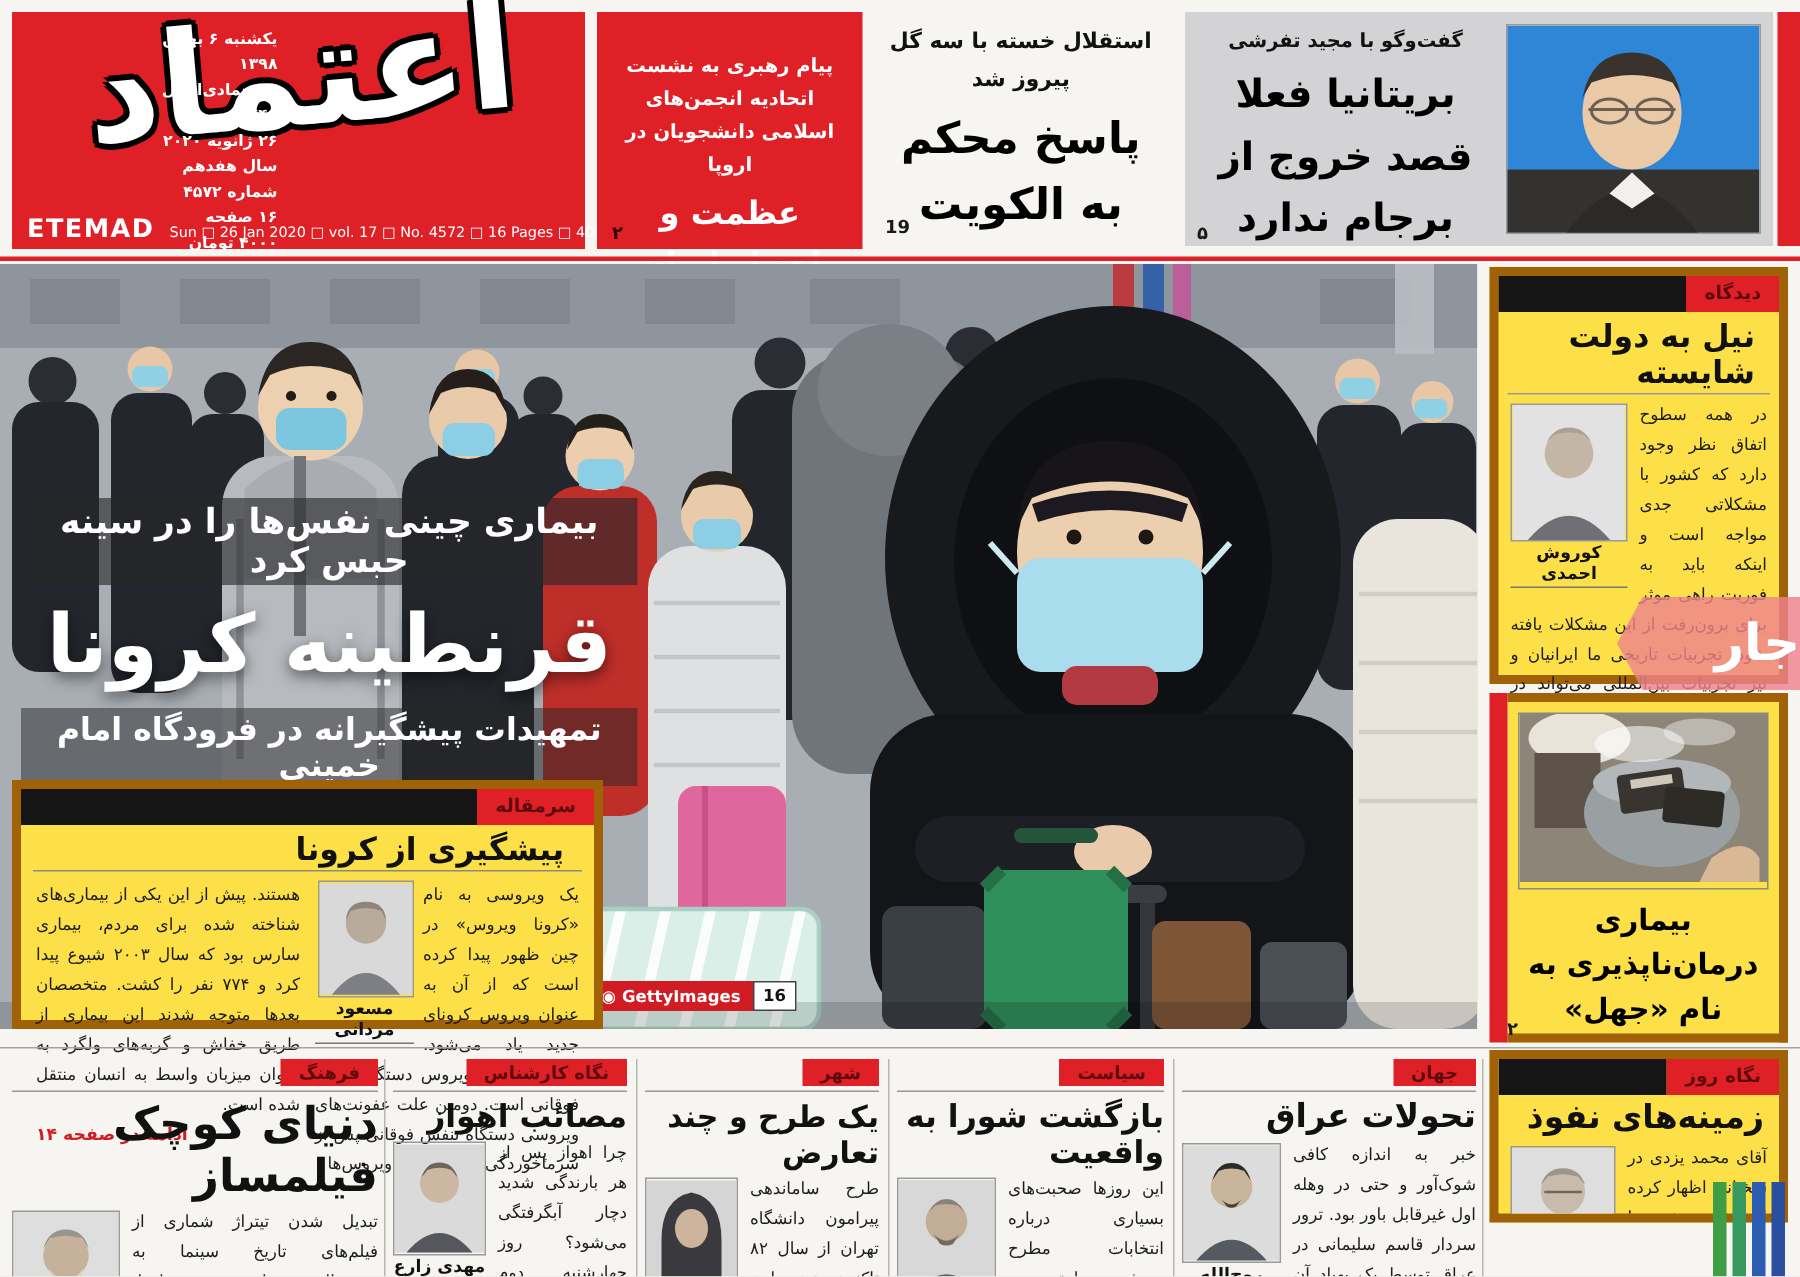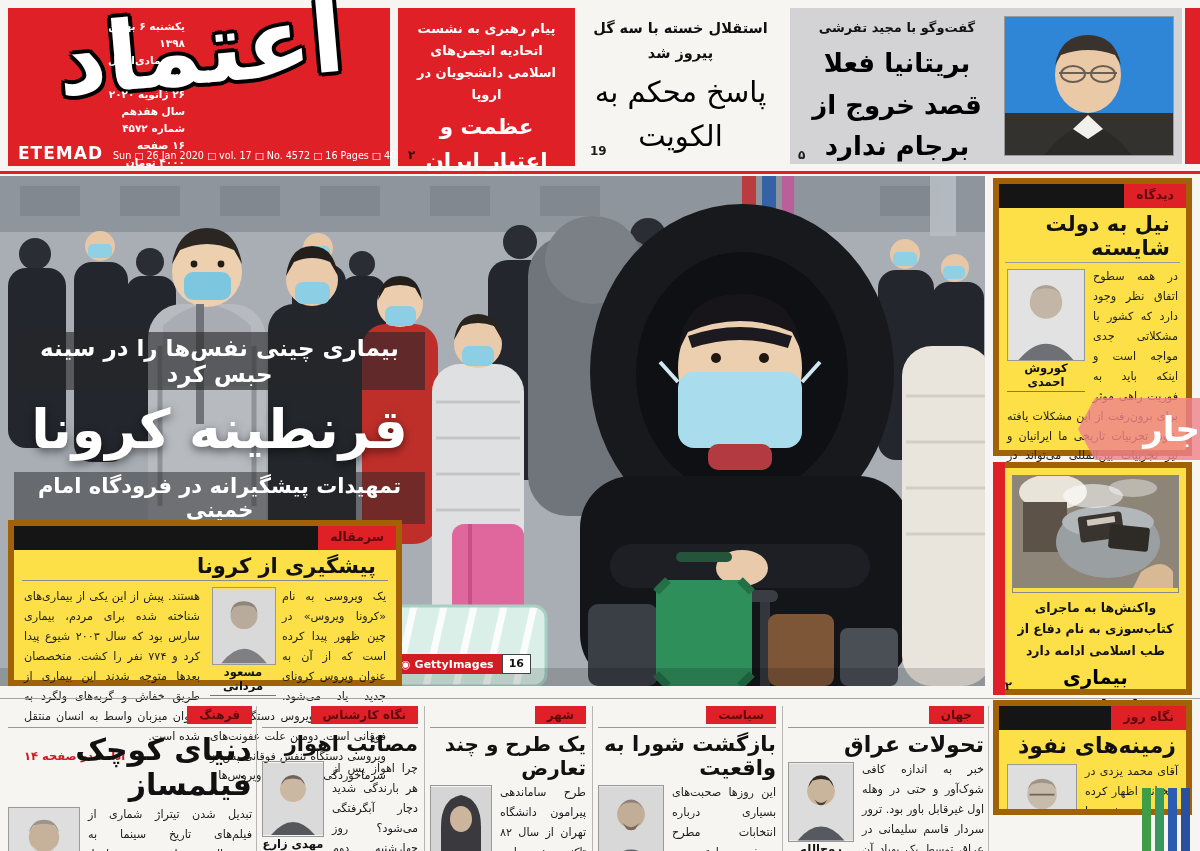--- a/index.html
+++ b/index.html
@@ -39,28 +39,28 @@
       <div>۱۶ صفحه</div>
       <div>۴۰۰۰ تومان</div>
     </div>
     <div class="abs" style="left:10px;bottom:3px;right:10px;display:flex;align-items:baseline;gap:10px;direction:ltr;">
       <span style="color:#fff;font-weight:bold;font-size:17px;letter-spacing:1px;">ETEMAD</span>
       <span style="color:#fff;font-size:9.6px;white-space:nowrap;">Sun □ 26 Jan 2020 □ vol. 17 □ No. 4572 □ 16 Pages □ 40000 Rials</span>
     </div>
   </div>
 
   <div class="abs red" style="left:398px;top:8px;width:177px;height:158px;padding:10px 12px;">
-    <div style="color:#fff;font-weight:bold;font-size:13px;line-height:1.7;text-align:center;">پیام رهبری به نشست اتحادیه انجمن‌های اسلامی دانشجویان در اروپا</div>
+    <div style="color:#fff;font-weight:bold;font-size:13px;line-height:1.7;text-align:center;margin-top:16px;">پیام رهبری به نشست اتحادیه انجمن‌های اسلامی دانشجویان در اروپا</div>
     <div style="color:#fff;font-weight:bold;font-size:21.5px;line-height:1.55;text-align:center;margin-top:4px;">عظمت و اعتبار ایران اسلامی</div>
     <div class="abs" style="left:10px;bottom:4px;color:#310406;font-weight:bold;font-size:12px;">۲</div>
   </div>
 
   <div class="abs" style="left:578px;top:8px;width:205px;height:158px;padding:8px 6px;">
     <div style="color:#111;font-weight:bold;font-size:14.5px;line-height:1.7;text-align:center;">استقلال خسته با سه گل پیروز شد</div>
-    <div style="color:#000;font-weight:normal;font-size:29px;line-height:1.5;text-align:center;margin-top:6px;">پاسخ محکم به الکویت</div>
+    <div style="color:#000;font-weight:bold;font-size:29px;line-height:1.5;text-align:center;margin-top:6px;">پاسخ محکم به الکویت</div>
     <div class="abs pg-num" style="left:12px;bottom:8px;">19</div>
   </div>
 
   <div class="abs" style="left:790px;top:8px;width:392px;height:156px;background:#d3d3d5;">
     <div class="abs" style="right:8px;top:8px;width:170px;height:140px;border:1px solid #9a9a9a;overflow:hidden;">
       <svg width="170" height="140" viewBox="0 0 170 140">
         <rect width="170" height="140" fill="#2f86d6"></rect>
         <rect x="0" y="96" width="170" height="44" fill="#34322f"></rect>
         <path d="M40 140 Q85 78 130 140 Z" fill="#2c2a28"></path>
         <ellipse cx="85" cy="58" rx="33" ry="38" fill="#e9c9a6"></ellipse>
@@ -305,21 +305,20 @@
           <ellipse cx="95" cy="66" rx="52" ry="36" fill="#9aa0a2"></ellipse>
           <ellipse cx="95" cy="46" rx="46" ry="16" fill="#b2b7b9"></ellipse>
           <rect x="66" y="38" width="44" height="26" rx="3" fill="#3a3430" transform="rotate(-8 88 51)"></rect>
           <rect x="96" y="50" width="40" height="24" rx="3" fill="#2e2a26" transform="rotate(6 116 62)"></rect>
           <rect x="74" y="42" width="28" height="6" fill="#cfc9bd" transform="rotate(-8 88 45)"></rect>
           <path d="M128 96 Q150 80 160 96 L160 112 L120 112 Z" fill="#d9b896"></path>
           <ellipse cx="80" cy="20" rx="30" ry="12" fill="#ffffff" opacity="0.55"></ellipse>
           <ellipse cx="120" cy="12" rx="24" ry="9" fill="#ffffff" opacity="0.4"></ellipse>
         </svg>
       </div>
-      <div style="font-weight:bold;font-size:12.5px;line-height:1.7;color:#111;text-align:center;padding:0 8px;">واکنش‌ها به ماجرای کتاب‌سوزی به نام دفاع از طب اسلامی ادامه دارد</div>
       <div style="font-weight:bold;font-size:19.5px;line-height:1.5;color:#000;text-align:center;padding:2px 6px 0 6px;">بیماری درمان‌ناپذیری به نام «جهل»</div>
       <div class="pg-num" style="position:absolute;bottom:2px;right:180px;">۲</div>
     </div>
     <div class="red" style="width:18px;"></div>
   </div>
 
   <div class="abs boxed" style="left:993px;top:700px;width:199px;height:115px;overflow:hidden;">
     <div class="sec-head">
       <div class="lbl">نگاه روز</div>
       <div class="fill"></div>

